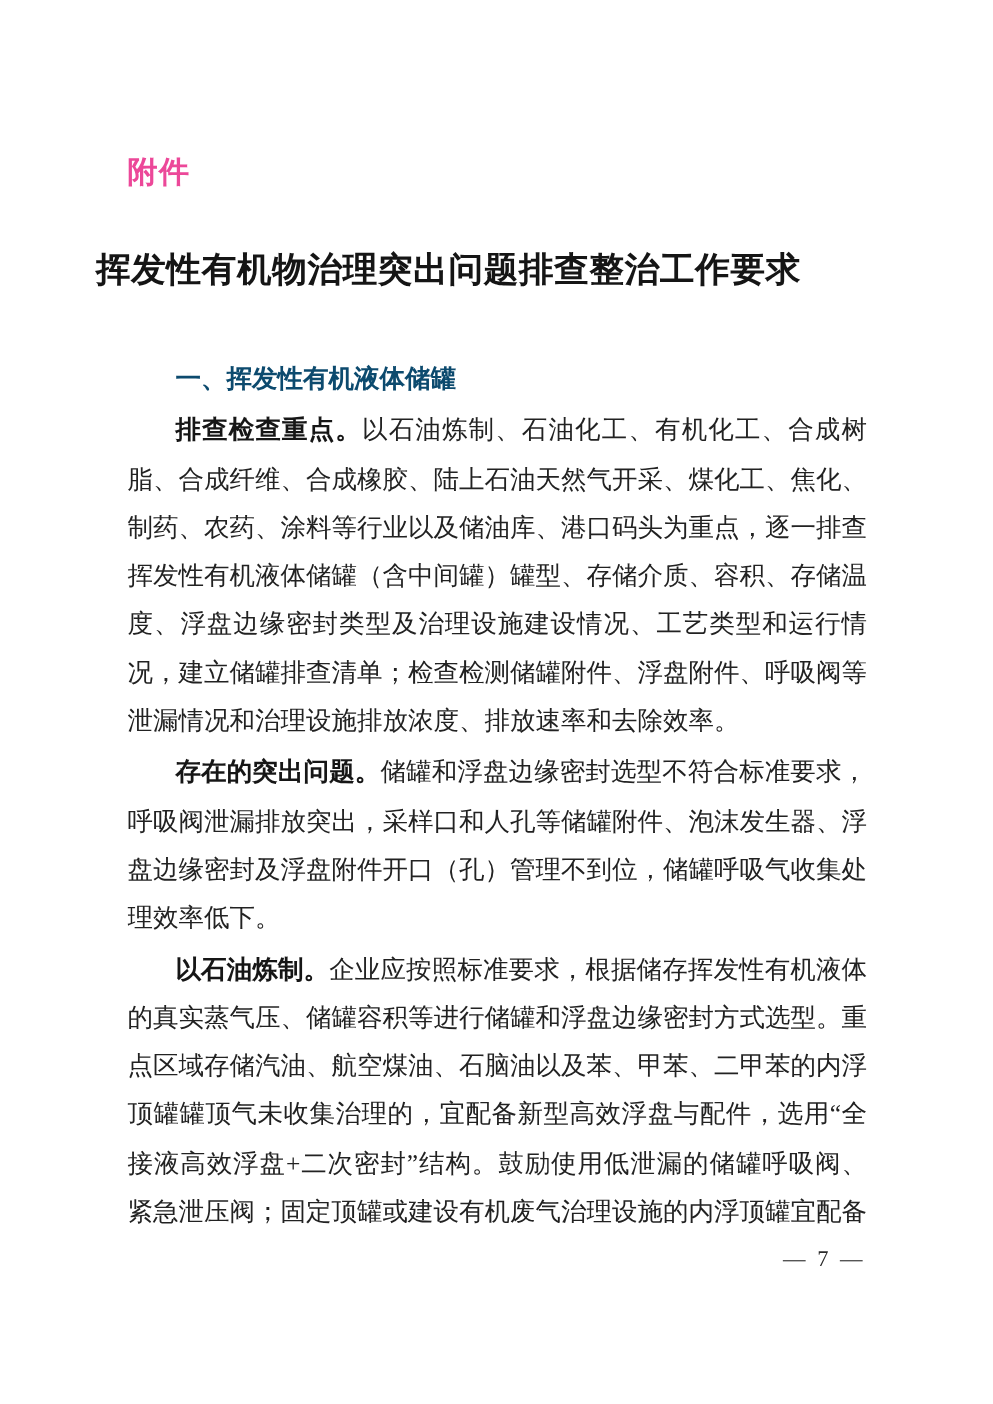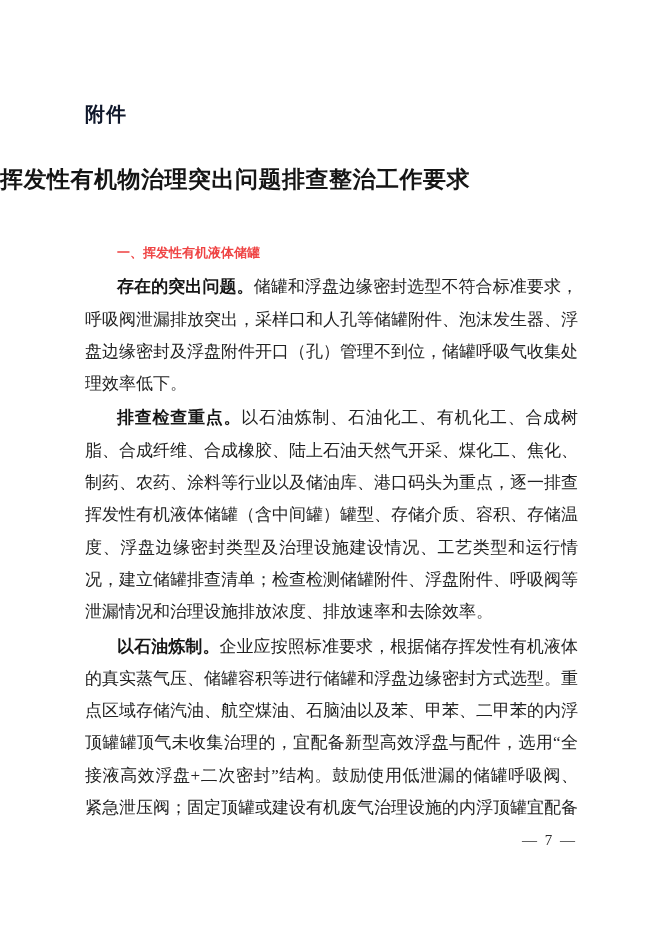--- a/index.html
+++ b/index.html
@@ -17,28 +17,29 @@
     font-family: "Liberation Serif", serif;
   }
   .attachment-label {
     position: absolute;
     left: 85px;
     top: 101px;
     font-size: 20px;
     font-weight: 600;
     font-family: "Liberation Sans", sans-serif;
     letter-spacing: 1px;
-    color: #0f172a;
+    color: #ec4899;
   }
   .doc-title {
     position: absolute;
     top: 163px;
     left: 0;
     width: 598px;
     margin: 0;
+    text-align: center;
     font-size: 23px;
     line-height: 32px;
     font-weight: 700;
     font-family: "Liberation Sans", sans-serif;
     letter-spacing: 0.5px;
     color: #151515;
   }
   .body-text {
     position: absolute;
     left: 85px;
@@ -47,27 +48,27 @@
     height: 583px;
     overflow: hidden;
     font-size: 17px;
     line-height: 32.3px;
     text-align: justify;
     text-justify: inter-character;
     color: #222222;
   }
   .section-heading {
     margin: 0;
-    font-size: 13px;
+    font-size: 17px;
     line-height: 32.3px;
     font-weight: 700;
     font-family: "Liberation Sans", sans-serif;
     text-indent: 32px;
     text-align: left;
-    color: #ef4444;
+    color: #0c4a6e;
   }
   .body-text p {
     margin: 2px 0 0 0;
     text-indent: 32px;
   }
   .para-lead {
     font-weight: 700;
     font-family: "Liberation Sans", sans-serif;
     color: #161616;
   }
@@ -88,23 +89,23 @@
 <div class="page">
 
   <div class="attachment-label">附件</div>
 
   <h1 class="doc-title">挥发性有机物治理突出问题排查整治工作要求</h1>
 
   <div class="body-text">
 
     <h2 class="section-heading">一、挥发性有机液体储罐</h2>
 
+    <p><span class="para-lead">排查检查重点。</span><span>以石油炼制、石油化工、有机化工、合成树脂、合成纤维、合成橡胶、陆上石油天然气开采、煤化工、焦化、制药、农药、涂料等行业以及储油库、港口码头为重点，逐一排查挥发性有机液体储罐（含中间罐）罐型、存储介质、容积、存储温度、浮盘边缘密封类型及治理设施建设情况、工艺类型和运行情况，建立储罐排查清单；检查检测储罐附件、浮盘附件、呼吸阀等泄漏情况和治理设施排放浓度、排放速率和去除效率。</span></p>
+
     <p><span class="para-lead">存在的突出问题。</span><span>储罐和浮盘边缘密封选型不符合标准要求，呼吸阀泄漏排放突出，采样口和人孔等储罐附件、泡沫发生器、浮盘边缘密封及浮盘附件开口（孔）管理不到位，储罐呼吸气收集处理效率低下。</span></p>
-
-    <p><span class="para-lead">排查检查重点。</span><span>以石油炼制、石油化工、有机化工、合成树脂、合成纤维、合成橡胶、陆上石油天然气开采、煤化工、焦化、制药、农药、涂料等行业以及储油库、港口码头为重点，逐一排查挥发性有机液体储罐（含中间罐）罐型、存储介质、容积、存储温度、浮盘边缘密封类型及治理设施建设情况、工艺类型和运行情况，建立储罐排查清单；检查检测储罐附件、浮盘附件、呼吸阀等泄漏情况和治理设施排放浓度、排放速率和去除效率。</span></p>
 
     <p><span class="para-lead">以石油炼制。</span><span>企业应按照标准要求，根据储存挥发性有机液体的真实蒸气压、储罐容积等进行储罐和浮盘边缘密封方式选型。重点区域存储汽油、航空煤油、石脑油以及苯、甲苯、二甲苯的内浮顶罐罐顶气未收集治理的，宜配备新型高效浮盘与配件，选用“全接液高效浮盘+二次密封”结构。鼓励使用低泄漏的储罐呼吸阀、紧急泄压阀；固定顶罐或建设有机废气治理设施的内浮顶罐宜配备压力</span></p>
 
   </div>
 
   <div class="page-number">— 7 —</div>
 
 </div>
 
 </body></html>

